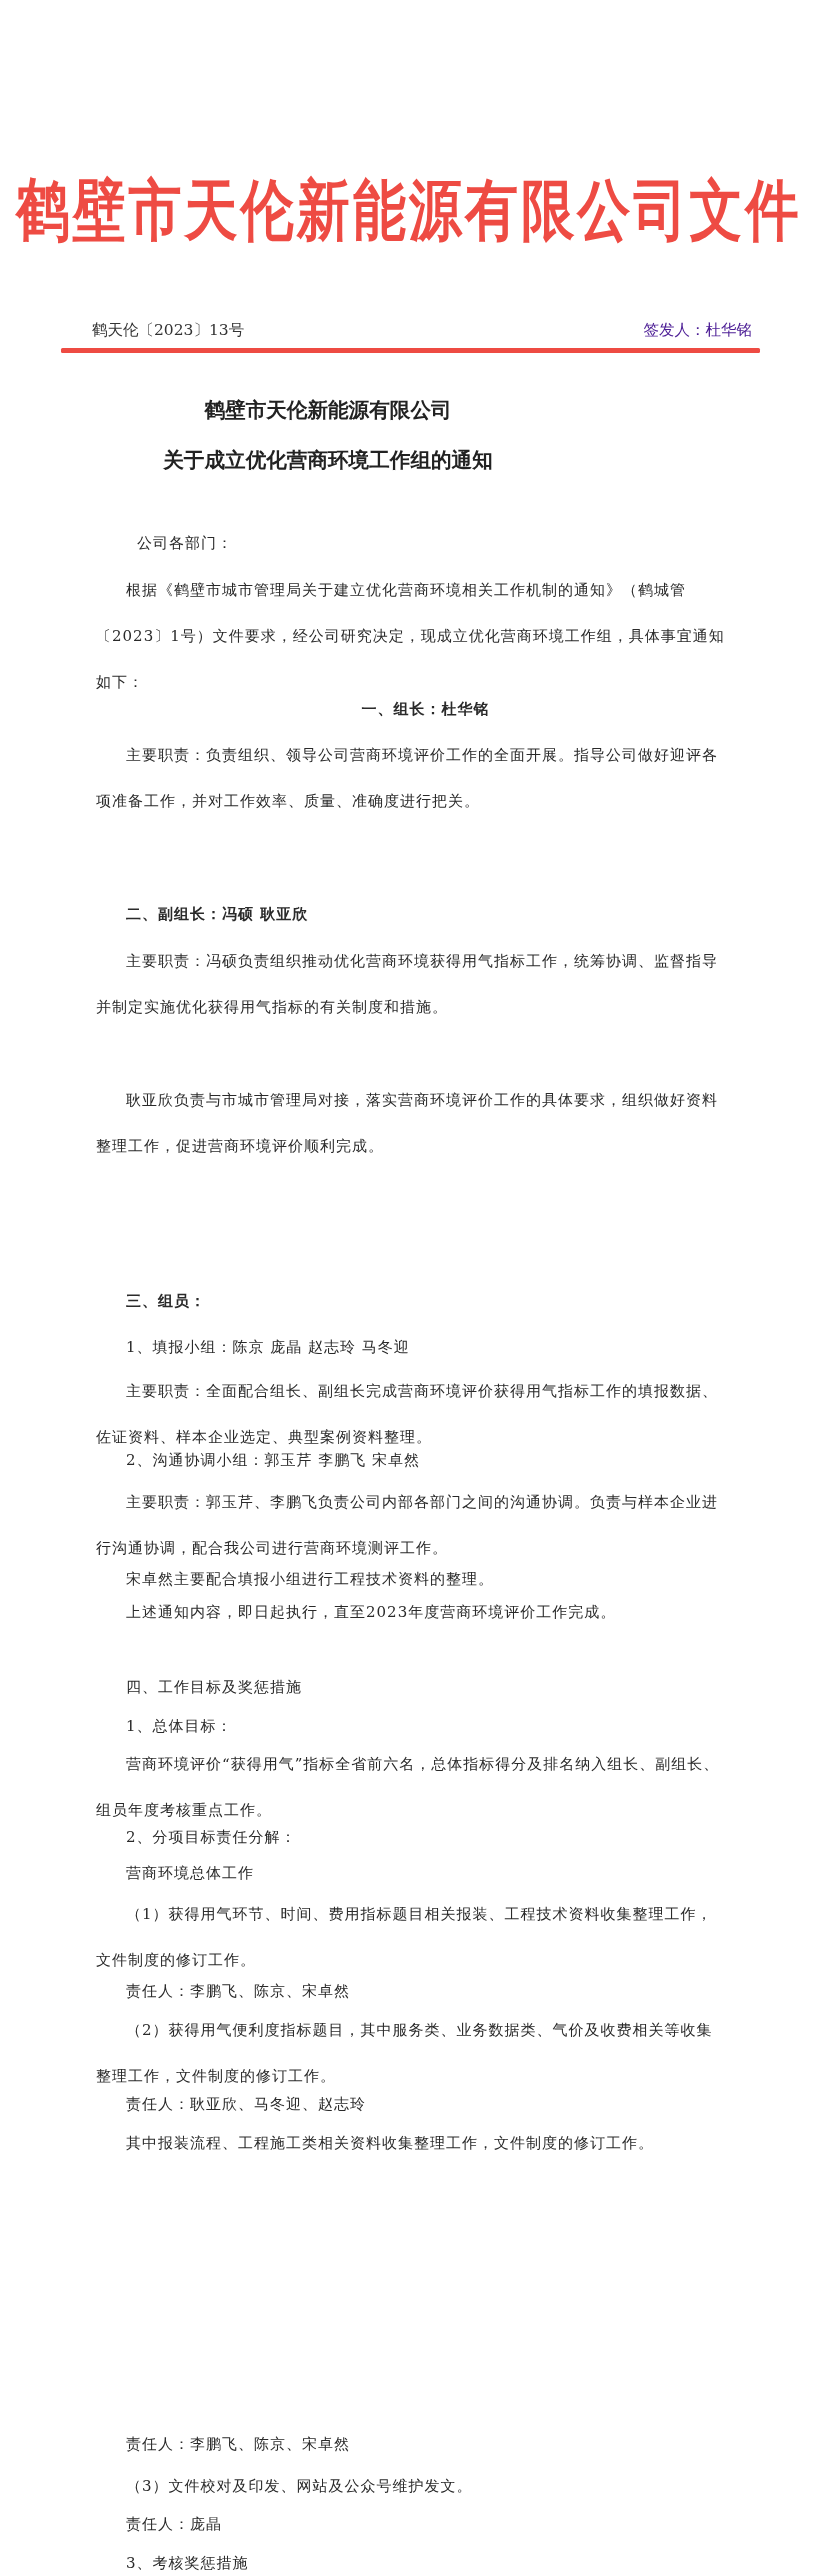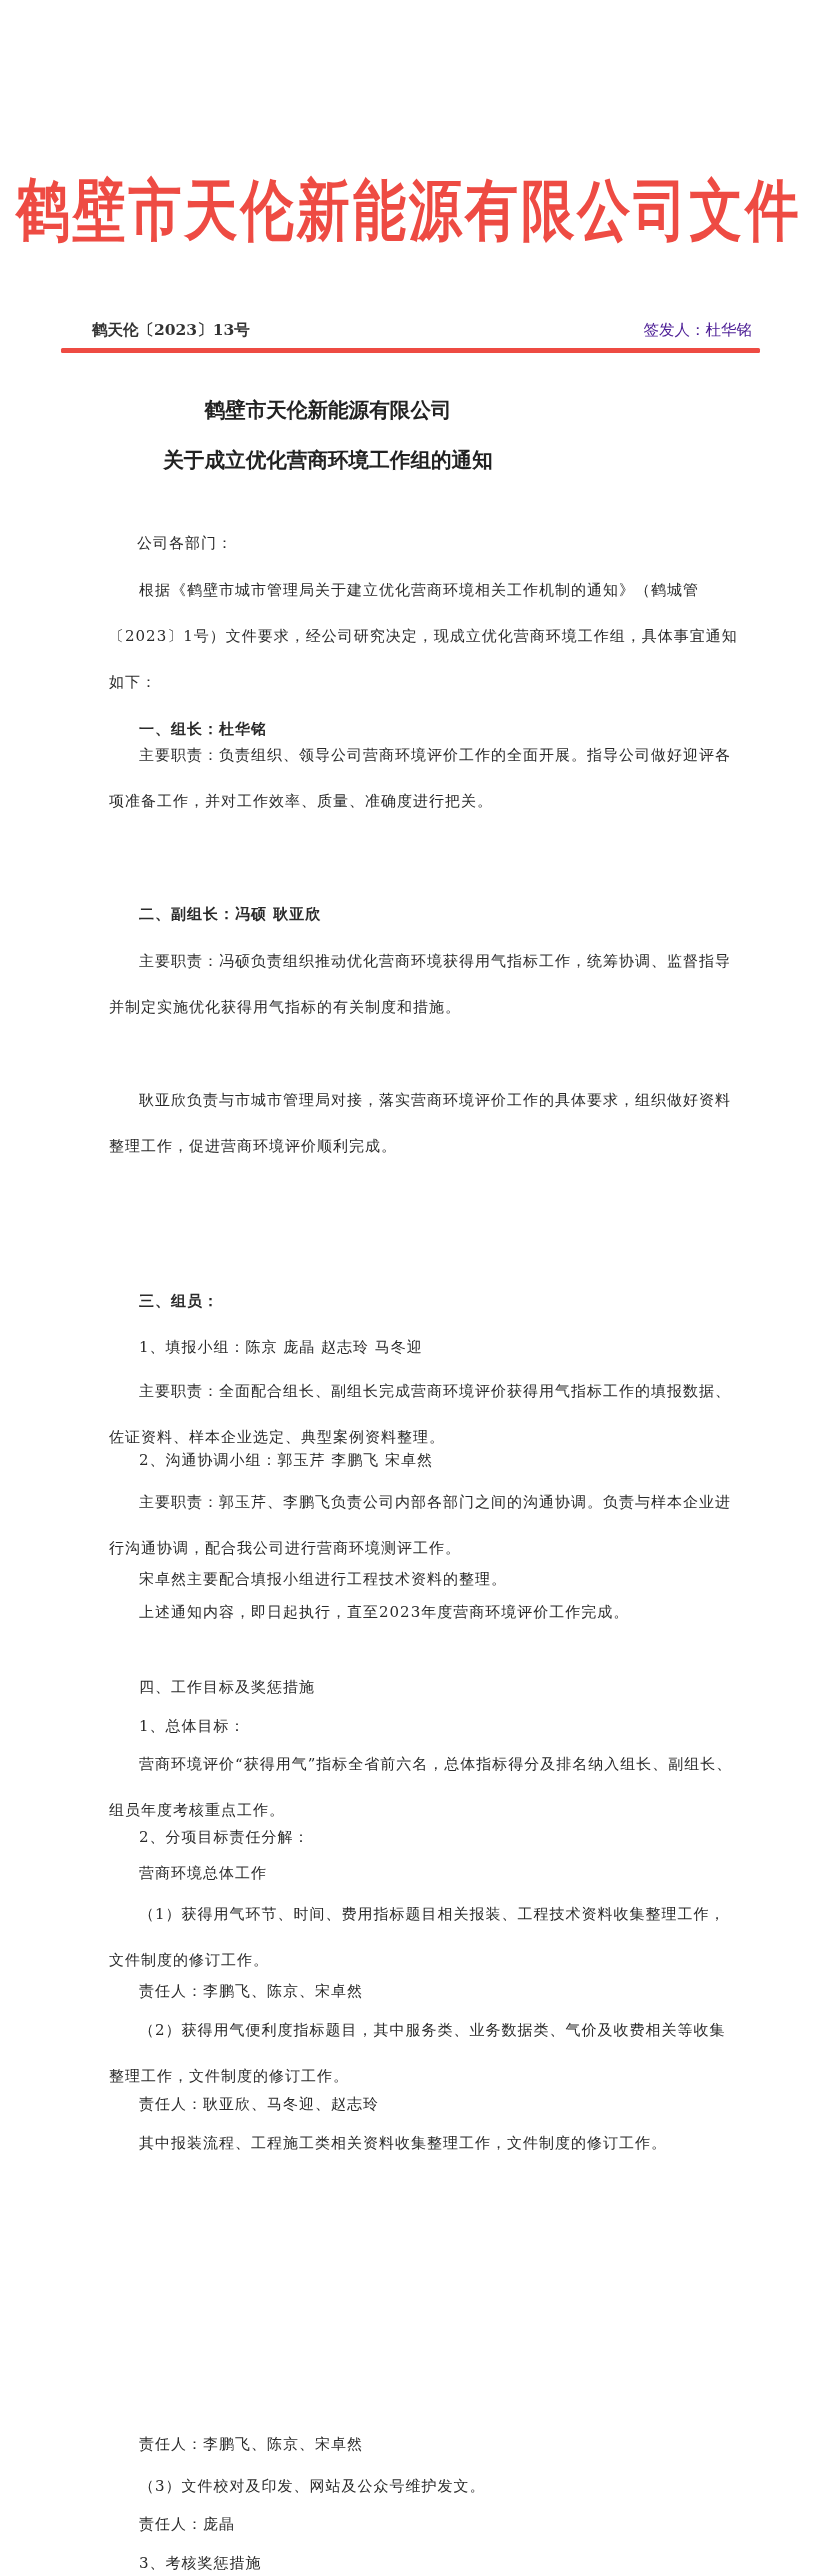--- a/index.html
+++ b/index.html
@@ -2,45 +2,45 @@
 <html style="font-size:8.2px"><head>
 <meta charset="utf-8">
 <style>
   html, body { margin: 0; padding: 0; background: #ffffff; }
   body { width: 818px; height: 3468px; position: relative; overflow: hidden;
          font-family: "DejaVu Serif", "Liberation Serif", serif; color: #2a2a2a; }
   .abs { position: absolute; }
   .red-title { left: 0; width: 818px; top: 167px; text-align: center;
                font-family: "DejaVu Sans", sans-serif; font-weight: bold;
                font-size: 53px; letter-spacing: 3.1px; color: #ee4b43; transform: scaleY(1.25); transform-origin: top center; }
-  .docno { left: 92px; top: 320px; font-size: 15.5px; color: #333; font-weight: bold; }
+  .docno { left: 92px; top: 320px; font-size: 15.5px; color: #333; }
   .signer { right: 66px; top: 320px; font-size: 15.5px; color: #4c1d95; }
   .red-rule { left: 61px; top: 348px; width: 699px; height: 4.6px; background: #ee4b43; border-radius: 1.5px; }
   .title1, .title2 { left: 0; width: 656px; text-align: center; font-weight: bold;
                      font-family: "DejaVu Sans", sans-serif; font-size: 20.6px; color: #222; }
   .title1 { top: 396px; }
   .title2 { top: 446px; }
   .para { left: 96px; width: 629px; font-size: 15px; line-height: 46px; letter-spacing: 1px; color: #2a2a2a; }
-  .indent { text-indent: 30px; margin-left: 13px; }
+  .indent { text-indent: 30px; }
   .bold { font-weight: bold; font-family: "DejaVu Sans", sans-serif; }
 </style>
 </head>
 <body>
 
 <div class="abs red-title">鹤壁市天伦新能源有限公司文件</div>
 <div class="abs docno">鹤天伦〔2023〕13号</div>
 <div class="abs signer">签发人：杜华铭</div>
 <div class="abs red-rule"></div>
 
 <div class="abs title1">鹤壁市天伦新能源有限公司</div>
 <div class="abs title2">关于成立优化营商环境工作组的通知</div>
 
 <div class="abs para" style="top:520px;margin-left:41px;">公司各部门：</div>
 <div class="abs para indent" style="top:567px;">根据《鹤壁市城市管理局关于建立优化营商环境相关工作机制的通知》（鹤城管〔2023〕1号）文件要求，经公司研究决定，现成立优化营商环境工作组，具体事宜通知如下：</div>
-<div class="abs para indent bold" style="top:706px;">一、组长：杜华铭</div>
+<div class="abs para indent bold" style="top:686px;text-align:center;">一、组长：杜华铭</div>
 <div class="abs para indent" style="top:732px;">主要职责：负责组织、领导公司营商环境评价工作的全面开展。指导公司做好迎评各项准备工作，并对工作效率、质量、准确度进行把关。</div>
 <div class="abs para indent bold" style="top:891px;">二、副组长：冯硕  耿亚欣</div>
 <div class="abs para indent" style="top:938px;">主要职责：冯硕负责组织推动优化营商环境获得用气指标工作，统筹协调、监督指导并制定实施优化获得用气指标的有关制度和措施。</div>
 <div class="abs para indent" style="top:1077px;">耿亚欣负责与市城市管理局对接，落实营商环境评价工作的具体要求，组织做好资料整理工作，促进营商环境评价顺利完成。</div>
 
 <div class="abs para indent bold" style="top:1278px;">三、组员：</div>
 <div class="abs para indent" style="top:1324px;">1、填报小组：陈京  庞晶  赵志玲  马冬迎</div>
 <div class="abs para indent" style="top:1368px;">主要职责：全面配合组长、副组长完成营商环境评价获得用气指标工作的填报数据、佐证资料、样本企业选定、典型案例资料整理。</div>
 <div class="abs para indent" style="top:1437px;">2、沟通协调小组：郭玉芹  李鹏飞  宋卓然</div>
 <div class="abs para indent" style="top:1479px;">主要职责：郭玉芹、李鹏飞负责公司内部各部门之间的沟通协调。负责与样本企业进行沟通协调，配合我公司进行营商环境测评工作。</div>

